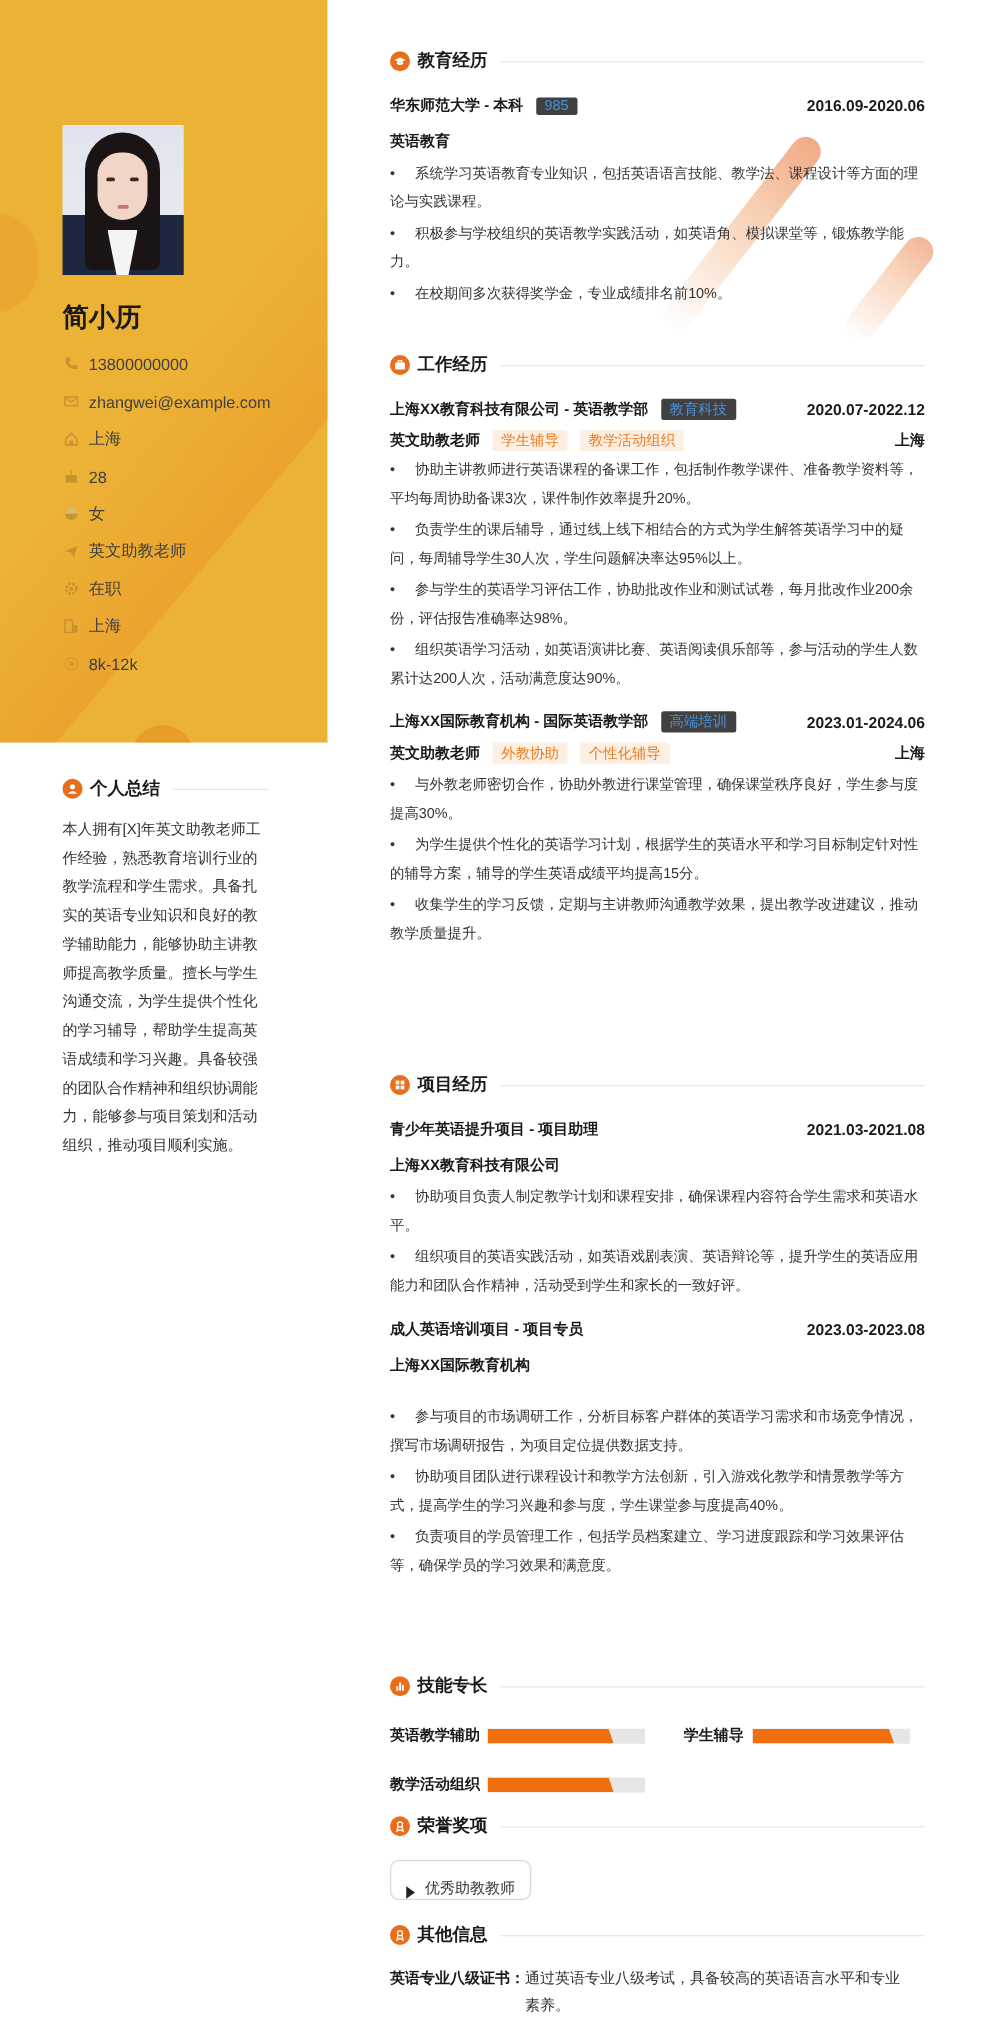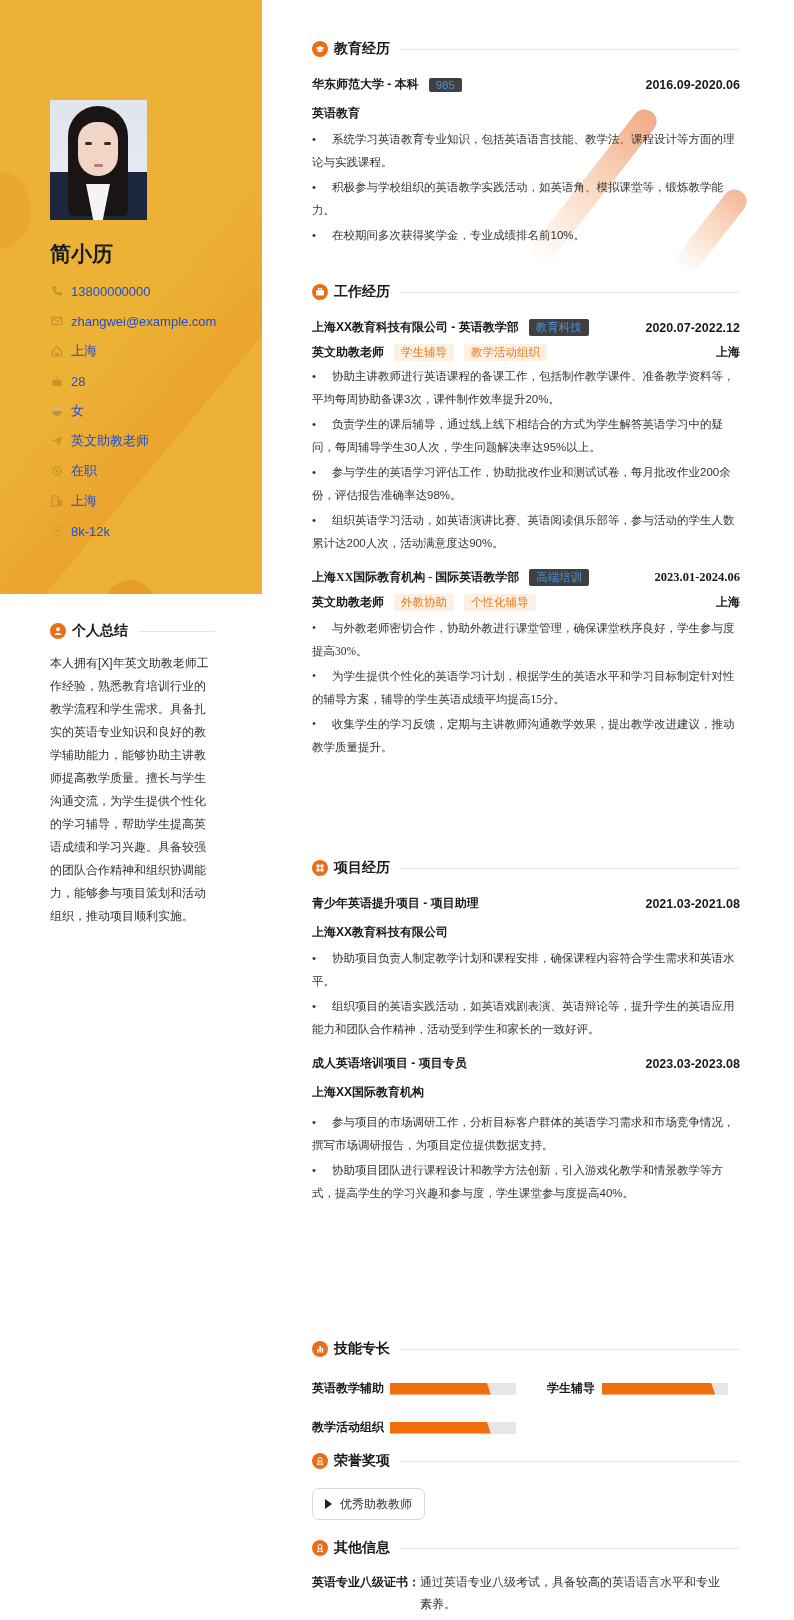--- a/index.html
+++ b/index.html
@@ -31,21 +31,21 @@
     overflow: hidden;
   }
   .photo .hair { position:absolute; left:18px; top:6px; width:60px; height:110px; background:#1a1414; border-radius:30px 30px 6px 6px; }
   .photo .face { position:absolute; left:28px; top:22px; width:40px; height:54px; background:#f1d5c6; border-radius:20px 20px 22px 22px; }
   .photo .shirt { position:absolute; left:36px; top:84px; width:24px; height:36px; background:#f4f4f4; clip-path: polygon(0 0,100% 0,70% 100%,30% 100%); }
   .photo .eye { position:absolute; top:42px; width:7px; height:3px; background:#3a2a25; border-radius:2px; }
   .photo .mouth { position:absolute; left:44px; top:64px; width:9px; height:3px; background:#c87474; border-radius:2px; }
 
   .name { position: absolute; left: 50px; top: 240px; font-size: 21px; font-weight: bold; color: #1a1a1a; }
   .info-list { position: absolute; left: 50px; top: 276px; }
-  .info-item { display: flex; align-items: center; height: 30px; font-size: 13px; color: #1d4ed8; }
+  .info-item { display: flex; align-items: center; height: 30px; font-size: 13px; color: #404040; }
   .info-item .ic { width: 14px; height: 14px; margin-right: 7px; color: #b98a2e; display:flex; align-items:center; justify-content:center; opacity: 0.75; }
   .info-item .ic svg { width: 12px; height: 12px; }
 
   .summary { position: absolute; left: 50px; top: 622px; width: 165px; }
   .sec-head { display: flex; align-items: center; }
   .sec-icon {
     width: 16px; height: 16px; border-radius: 50%; background: #ea6d1a;
     display: flex; align-items: center; justify-content: center; margin-right: 6px; flex: none;
   }
   .sec-icon svg { width: 10px; height: 10px; }
@@ -71,21 +71,21 @@
   .bullets li { font-size: 11.5px; line-height: 23px; color: #333; margin-bottom: 2px; position: relative; padding-left: 0; text-indent: 0; }
   .bullets li .dot { display: inline-block; width: 20px; }
 
   .skills { display: grid; grid-template-columns: 213px 213px; row-gap: 14px; gap: 22px; }
   .skill { display: flex; align-items: center; }
   .skill-label { font-size: 12px; font-weight: bold; color: #1a1a1a; width: 78px; white-space: nowrap; }
   .skill-bar { width: 126px; height: 12px; background: #e6e6e6; position: relative; overflow: hidden; }
   .skill-fill { position: absolute; left: 0; top: 0; height: 12px; background: #f06e0c; clip-path: polygon(0 0, 96% 0, 100% 100%, 0 100%); }
 
   .award-btn {
-    display: inline-flex; align-items: center; height: 32px; padding: 0 12px;
+    display: inline-flex; align-items: flex-end; height: 32px; padding: 0 12px;
     border: 1px solid #d8d8d8; border-radius: 7px; background: #fff; font-size: 12px; color: #333;
   }
   .award-btn .tri { width: 0; height: 0; border-left: 7px solid #222; border-top: 5px solid transparent; border-bottom: 5px solid transparent; margin-right: 8px; }
 
   .other-row { display: flex; font-size: 12px; line-height: 22px; }
   .other-label { font-weight: bold; color: #1a1a1a; white-space: nowrap; }
   .other-value { color: #333; width: 308px; }
 </style>
 </head>
 <body>
@@ -267,21 +267,21 @@
         <span class="sub-title">上海</span>
       </div>
       <ul class="bullets" style="margin-top:4px;">
         <li><span class="dot">•</span><span>协助主讲教师进行英语课程的备课工作，包括制作教学课件、准备教学资料等，平均每周协助备课3次，课件制作效率提升20%。</span></li>
         <li><span class="dot">•</span><span>负责学生的课后辅导，通过线上线下相结合的方式为学生解答英语学习中的疑问，每周辅导学生30人次，学生问题解决率达95%以上。</span></li>
         <li><span class="dot">•</span><span>参与学生的英语学习评估工作，协助批改作业和测试试卷，每月批改作业200余份，评估报告准确率达98%。</span></li>
         <li><span class="dot">•</span><span>组织英语学习活动，如英语演讲比赛、英语阅读俱乐部等，参与活动的学生人数累计达200人次，活动满意度达90%。</span></li>
       </ul>
     </div>
 
-    <div style="margin-top:14px;font-family:Liberation Serif, serif;">
+    <div style="margin-top:14px;">
       <div class="row-between">
         <div class="entry-title">
           <span>上海XX国际教育机构 - 国际英语教学部</span>
           <span class="tag-blue">高端培训</span>
         </div>
         <span class="entry-date">2023.01-2024.06</span>
       </div>
       <div class="row-between" style="margin-top:8px;">
         <div class="sub-title">
           <span>英文助教老师</span>
@@ -323,23 +323,24 @@
         <li><span class="dot">•</span><span>组织项目的英语实践活动，如英语戏剧表演、英语辩论等，提升学生的英语应用能力和团队合作精神，活动受到学生和家长的一致好评。</span></li>
       </ul>
     </div>
 
     <div style="margin-top:14px;">
       <div class="row-between">
         <span class="entry-title">成人英语培训项目 - 项目专员</span>
         <span class="entry-date">2023.03-2023.08</span>
       </div>
       <div class="sub-title" style="margin-top:12px;">上海XX国际教育机构</div>
-      <ul class="bullets" style="margin-top:10px;">
+      <ul class="bullets" style="margin-top:22px;">
         <li><span class="dot">•</span><span>参与项目的市场调研工作，分析目标客户群体的英语学习需求和市场竞争情况，撰写市场调研报告，为项目定位提供数据支持。</span></li>
         <li><span class="dot">•</span><span>协助项目团队进行课程设计和教学方法创新，引入游戏化教学和情景教学等方式，提高学生的学习兴趣和参与度，学生课堂参与度提高40%。</span></li>
+        <li><span class="dot">•</span><span>负责项目的学员管理工作，包括学员档案建立、学习进度跟踪和学习效果评估等，确保学员的学习效果和满意度。</span></li>
       </ul>
     </div>
   </div>
 
   <div class="section" style="top:1340px;">
     <div class="sec-head">
       <span class="sec-icon">
           <svg viewBox="0 0 10 10">
             <rect x="2" y="5" width="1.6" height="3.5" fill="#fff"></rect>
             <rect x="4.3" y="2" width="1.6" height="6.5" fill="#fff"></rect>

